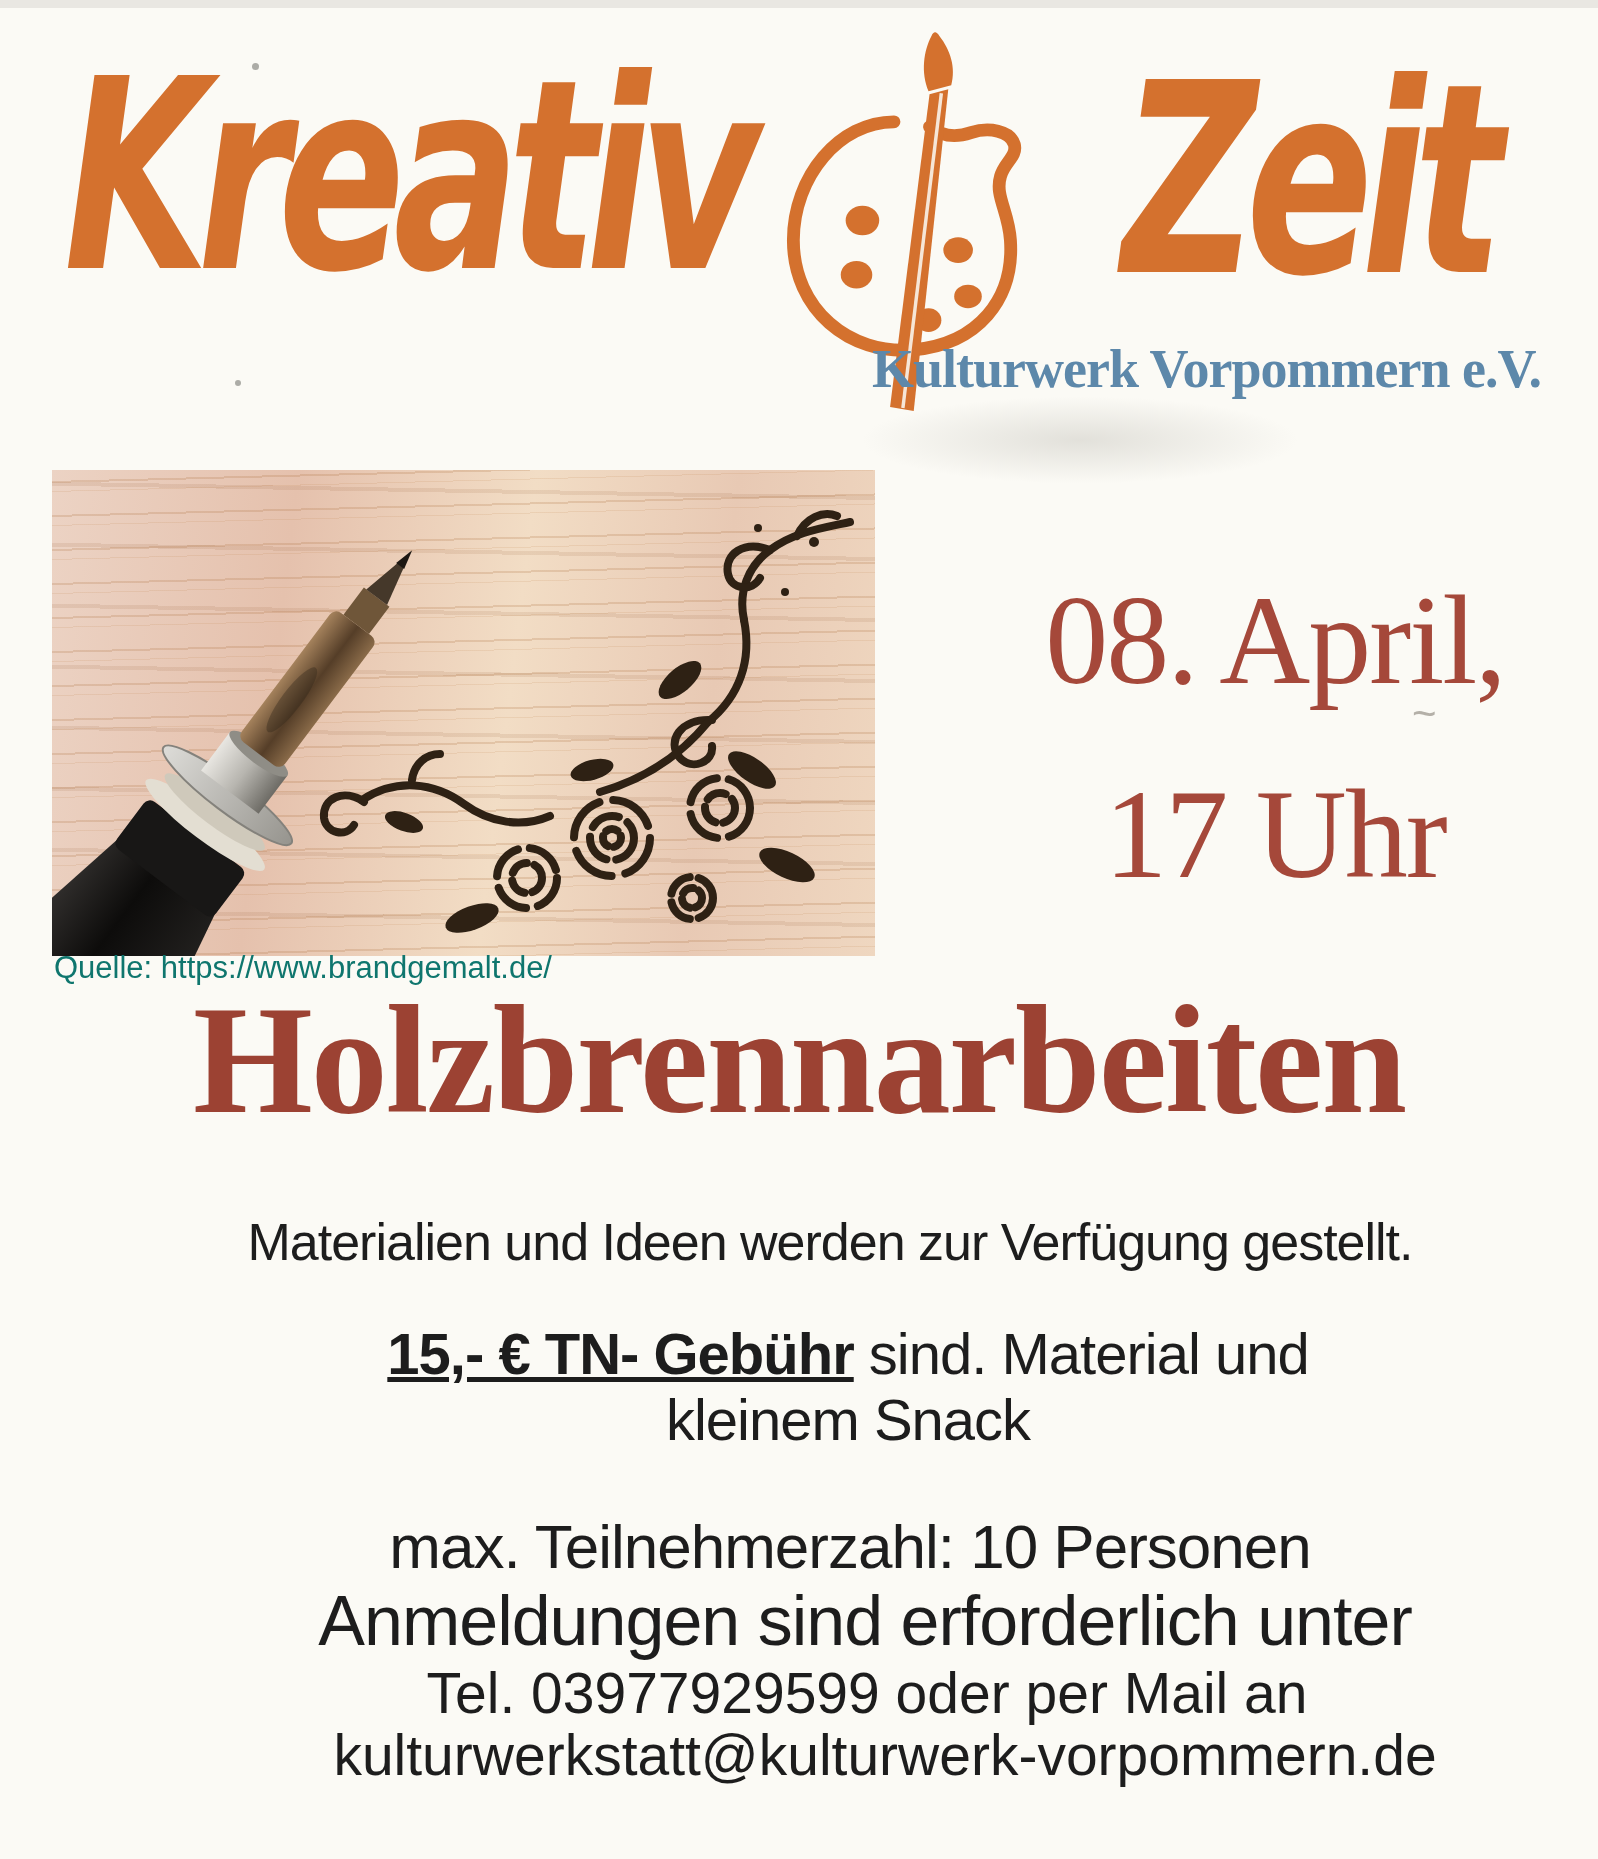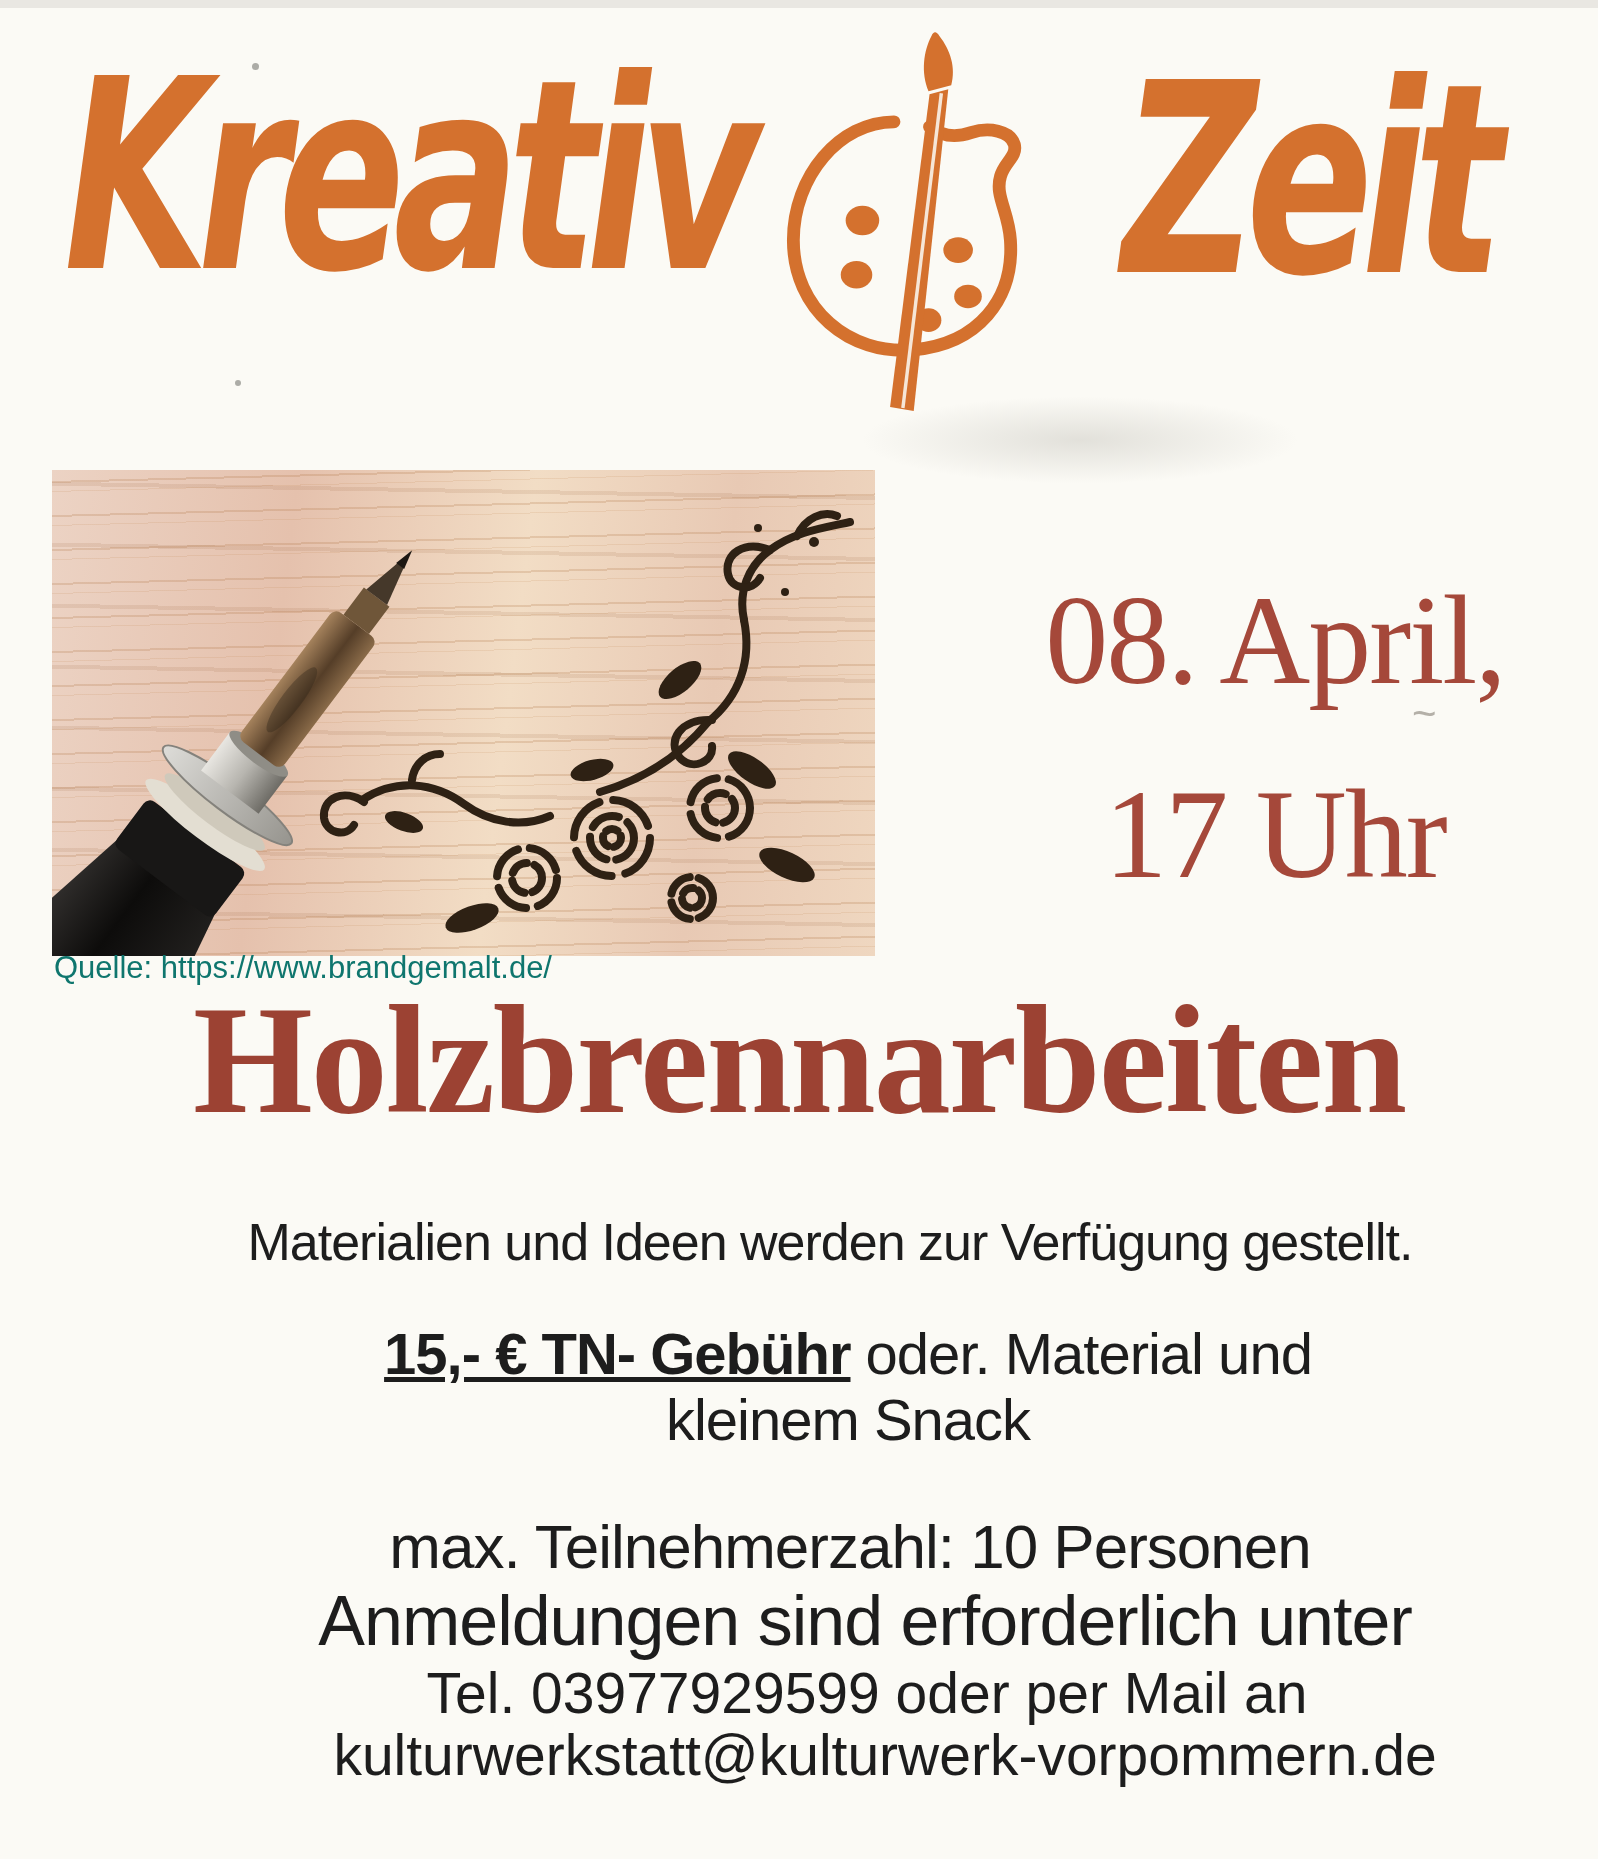--- a/index.html
+++ b/index.html
@@ -88,20 +88,21 @@
       <ellipse cx="225" cy="272" rx="14" ry="12"></ellipse>
       <ellipse cx="185" cy="296" rx="13" ry="12"></ellipse>
       <path d="M196 8 C 207 22, 213 40, 208 58 L 185 64 C 177 45, 180 23, 188 8 C 190 3, 193 3, 196 8 Z"></path>
       <path d="M205 62 L 186 67 L 146 384 L 170 388 Z"></path>
     </g>
     <path d="M198 66 L 159 385" stroke="#fbfaf5" stroke-width="3.5" fill="none" opacity="0.85"></path>
   </svg>
 
   <div class="brand" id="brand-right">Zeit</div>
 
+  <div class="subtitle" id="sub-right">Kulturwerk Vorpommern e.V.</div>
 
   <div class="smudge"></div>
   <div class="speck" id="speck1"></div>
   <div class="speck" id="speck2"></div>
   <div class="squiggle">~</div>
 
   <div class="photo">
     <svg viewBox="0 0 823 486">
       <defs>
         <linearGradient id="gHandle" x1="0" y1="0" x2="0" y2="1">
@@ -178,21 +179,21 @@
     <div>08. April,</div>
     <div>17 Uhr</div>
   </div>
 
   <h1 class="title">Holzbrennarbeiten</h1>
 
   <div class="bodyline" id="materials">Materialien und Ideen werden zur Verfügung gestellt.</div>
 
   <div class="bodyline" id="fee">
     <b>15,- € TN- Gebühr</b>
-    <span>oder. Material und</span><br>
+    <span>sind. Material und</span><br>
     <span>kleinem Snack</span>
   </div>
 
   <div class="bodyline" id="maxp">max. Teilnehmerzahl: 10 Personen</div>
 
   <div class="bodyline" id="reg">Anmeldungen sind erforderlich unter</div>
 
   <div class="bodyline" id="phone">Tel. 03977929599 oder per Mail an</div>
 
   <div class="bodyline" id="email">kulturwerkstatt@kulturwerk-vorpommern.de</div>

